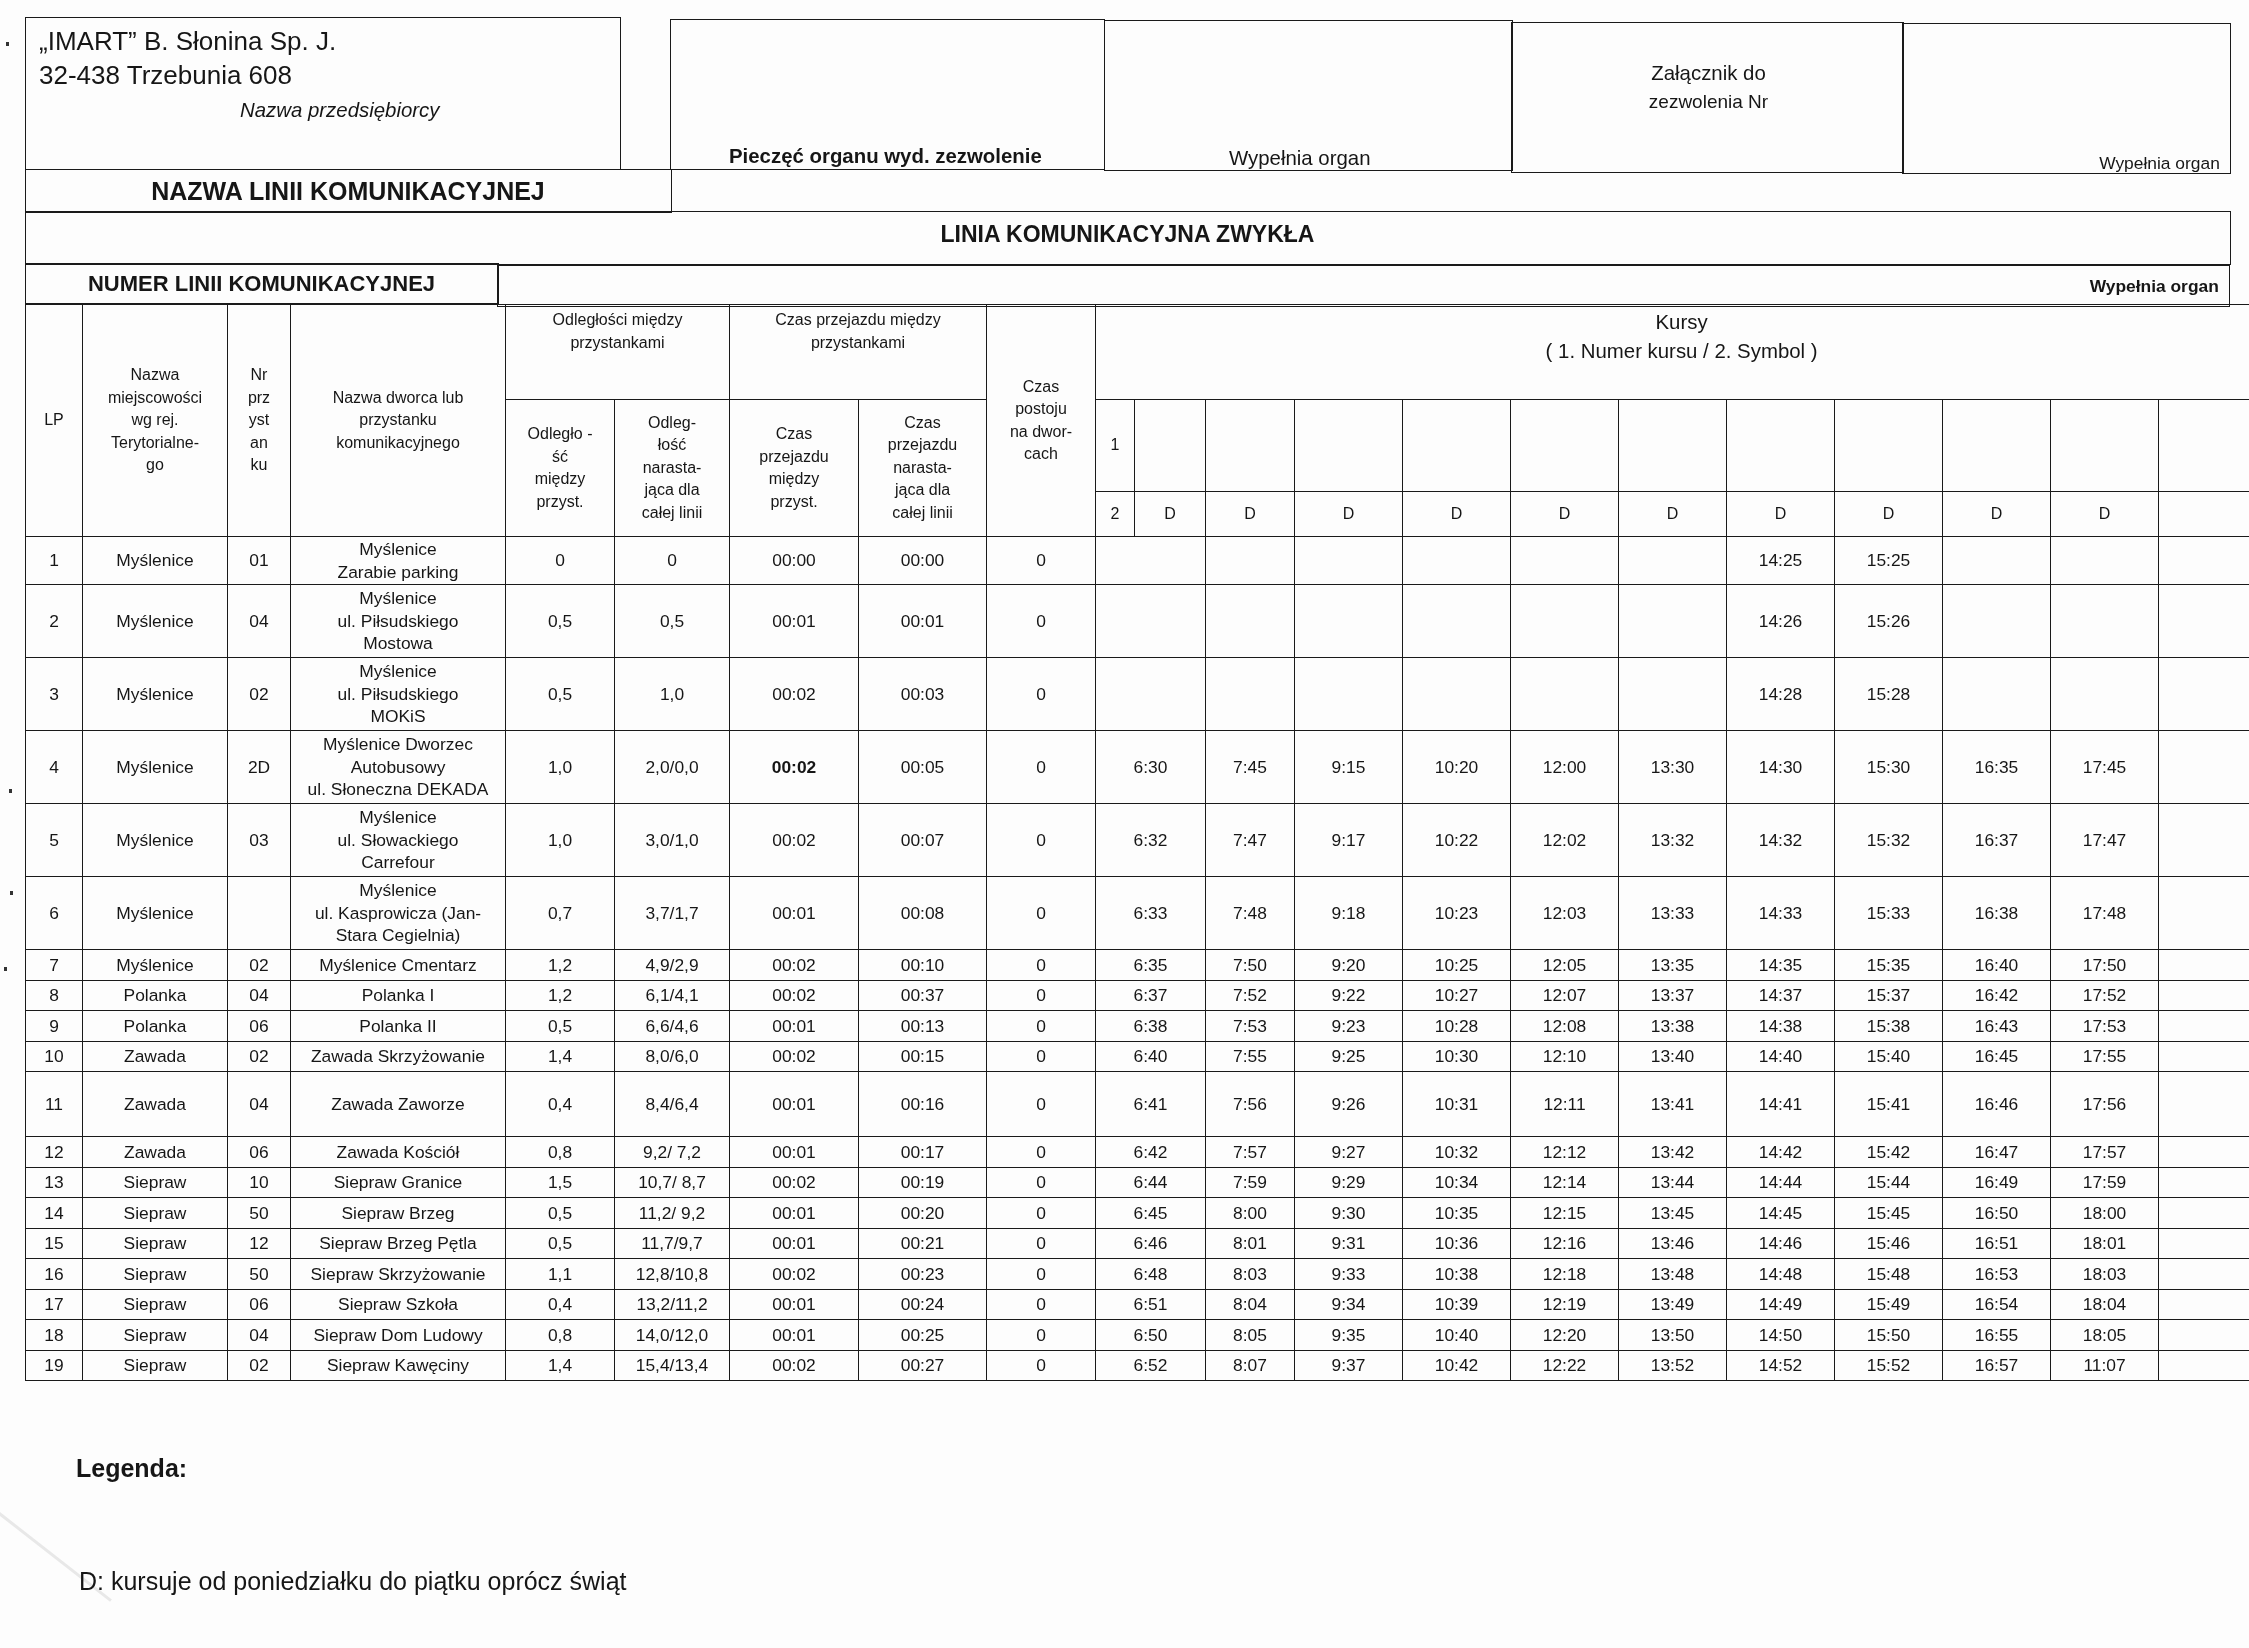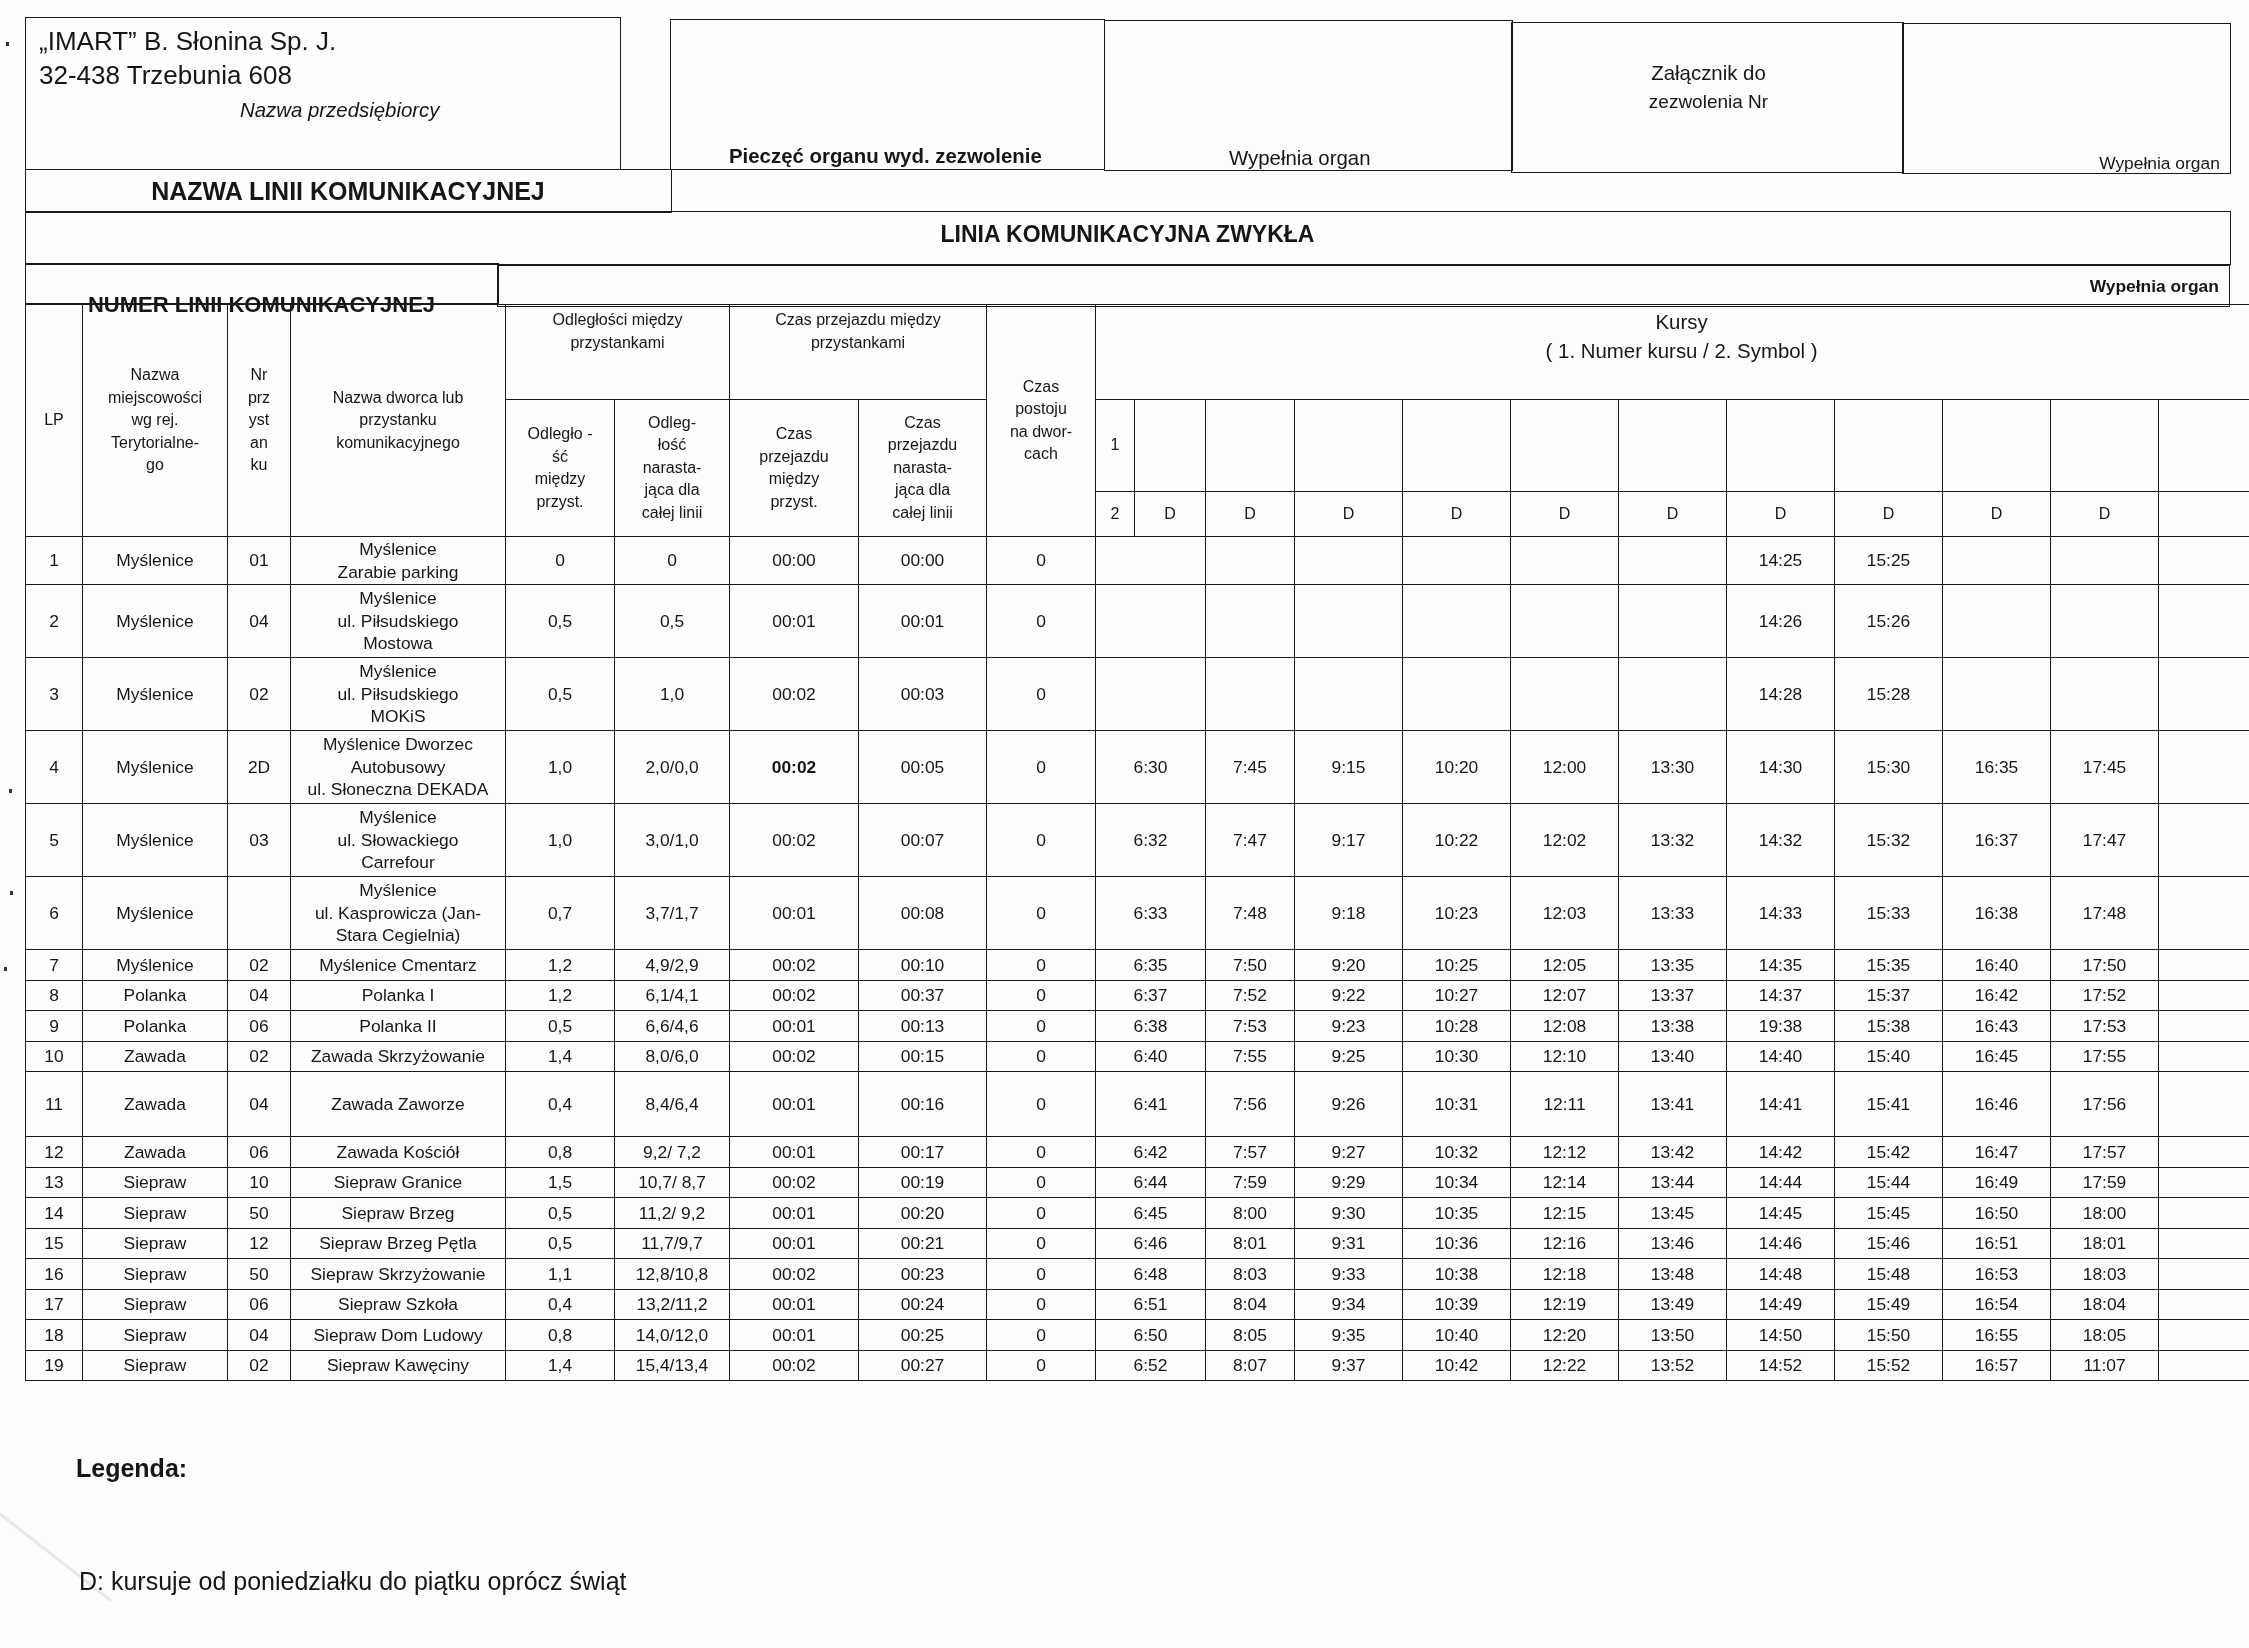--- a/index.html
+++ b/index.html
@@ -51,21 +51,21 @@
 
   <div class="box" style="left:25px;top:169px;width:647px;height:44px;">
     <div class="txt c bold" style="left:0;width:644px;top:7.3px;font-size:25px;">NAZWA LINII KOMUNIKACYJNEJ</div>
   </div>
 
   <div class="box" style="left:25px;top:211px;width:2206px;height:54px;">
     <div class="txt c bold" style="left:0;width:2203px;top:8.7px;font-size:23px;">LINIA KOMUNIKACYJNA ZWYKŁA</div>
   </div>
 
   <div class="box" style="left:25px;top:263px;width:474px;height:41px;">
-    <div class="txt c bold" style="left:0;width:471px;top:7.3px;font-size:22px;margin-top:21px;">NUMER LINII KOMUNIKACYJNEJ</div>
+    <div class="txt c bold" style="left:0;width:471px;top:7.3px;font-size:22px;">NUMER LINII KOMUNIKACYJNEJ</div>
   </div>
   <div class="box" style="left:497px;top:265px;width:1733px;height:42px;">
     <div class="txt bold" style="right:10.2px;top:10.2px;font-size:17.4px;">Wypełnia organ</div>
   </div>
 
   <table class="tt hdr" style="left:25px;top:304px;width:2206px;">
     <colgroup>
       <col style="width:57px">
         <col style="width:145px">
         <col style="width:63px">
@@ -424,21 +424,21 @@
           <td>6,6/4,6</td>
           <td>00:01</td>
           <td>00:13</td>
           <td>0</td>
           <td>6:38</td>
           <td>7:53</td>
           <td>9:23</td>
           <td>10:28</td>
           <td>12:08</td>
           <td>13:38</td>
-          <td>19:38</td>
+          <td>14:38</td>
           <td>15:38</td>
           <td>16:43</td>
           <td>17:53</td>
           <td></td>
         </tr>
         <tr style="height: 30.5px;">
           <td>10</td>
           <td>Zawada</td>
           <td>02</td>
           <td>

